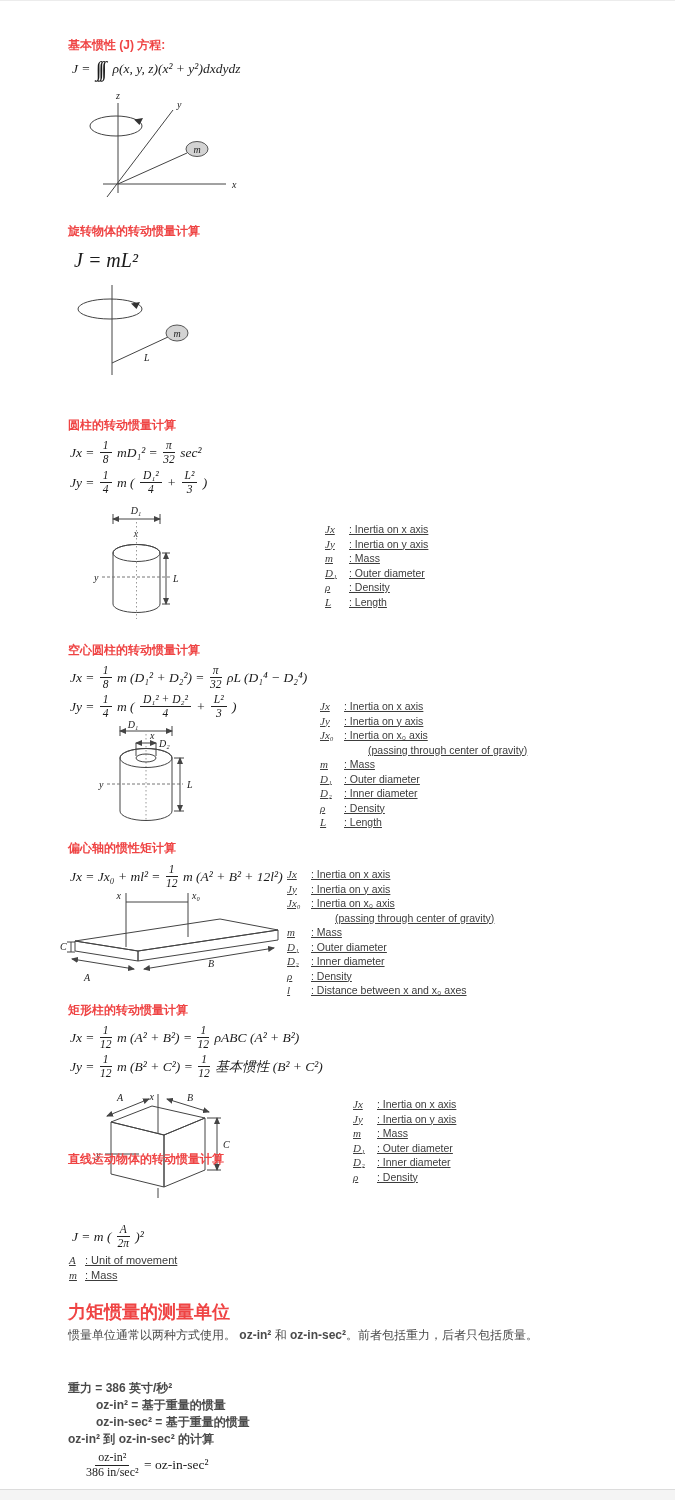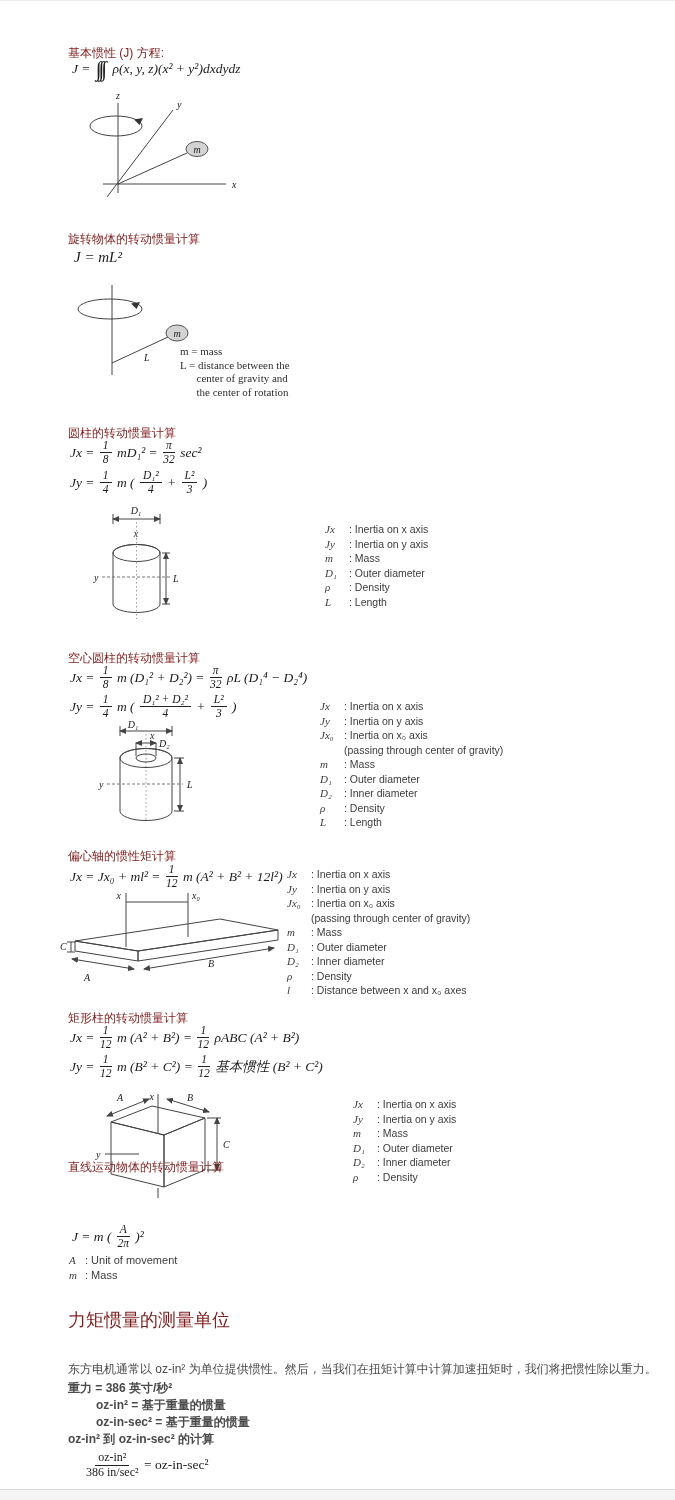--- a/index.html
+++ b/index.html
@@ -1,32 +1,32 @@
 <!DOCTYPE html>
 <html><head>
 <meta charset="utf-8">
 <style>
   html,body{margin:0;padding:0;background:#fff;}
   #page{position:relative;width:675px;height:1500px;background:#ffffff;overflow:hidden;
         border-top:1px solid #ececec;font-family:"Liberation Sans","DejaVu Sans",sans-serif;}
-  .h{position:absolute;font-weight:normal;font-size:12px;color:#7f1d1d;white-space:pre;margin-top:8px;}
+  .h{position:absolute;font-weight:bold;font-size:12px;color:#ef4444;white-space:pre;}
   .h.big{font-size:18px;}
   .formula{position:absolute;font-family:"Liberation Serif","DejaVu Serif",serif;font-style:italic;
            font-size:13.5px;color:#1b1b1b;display:flex;align-items:center;white-space:pre;}
-  .formula.lg{font-size:15px;justify-content:flex-end;}
+  .formula.lg{font-size:20px;justify-content:flex-end;}
   .formula .tok{white-space:pre;}
   .frac{display:inline-flex;flex-direction:column;align-items:center;margin:0 2px;line-height:1.15;font-size:11.5px;}
   .frac .num{border-bottom:1px solid #222;padding:0 3px 0 3px;}
   .frac .den{padding-top:0;}
   .bigint{font-size:21px;font-style:normal;letter-spacing:-3px;margin:0 5px 0 2px;}
   .rm{font-style:normal;}
   .frac.rm{font-style:normal;font-size:12px;}
   .legend{position:absolute;font-size:10.5px;color:#3c3c3c;}
-  .legend .lrow{display:flex;line-height:14.5px;}
-  .legend .lrow.indent{padding-left:24px;flex-direction:column;}
+  .legend .lrow{display:flex;line-height:14.5px;text-decoration:underline;}
+  .legend .lrow.indent{padding-left:24px;}
   .legend .sym{font-family:"Liberation Serif","DejaVu Serif",serif;font-style:italic;font-size:11px;width:24px;flex:none;}
   .legend.inline7 .sym{width:16px;}
   .notes{position:absolute;font-family:"Liberation Serif","DejaVu Serif",serif;font-size:11px;color:#2e2e2e;
          white-space:pre;line-height:13.5px;}
   .para{position:absolute;font-size:12px;color:#4a4a4a;white-space:pre;}
   .para .b{font-weight:bold;}
   svg{position:absolute;overflow:visible;}
   svg text{font-family:"Liberation Serif","DejaVu Serif",serif;font-style:italic;font-size:10px;fill:#222;}
   .st{stroke:#444;stroke-width:1;fill:none;}
   .dash{stroke-dasharray:3,2;stroke:#777;}
@@ -58,21 +58,20 @@
   <div class="formula lg" style="left:74px;top:248px"><span class="tok">J = mL²</span></div>
   <svg style="left:48px;top:282px" width="175" height="112" viewBox="0 0 175 112">
     <line class="st" x1="64" y1="2" x2="64" y2="92"></line>
     <ellipse class="st" cx="62" cy="26" rx="32" ry="10"></ellipse>
     <path d="M92,19 l-9,1.5 l5.5,5.5 z" fill="#333"></path>
     <line class="st" x1="64" y1="80" x2="120" y2="54"></line>
     <ellipse cx="129" cy="50" rx="11" ry="8" fill="#d3d3d3" stroke="#555"></ellipse>
     <text x="129" y="54" text-anchor="middle" font-size="9.5">m</text>
     <text x="96" y="78">L</text>
   </svg>
-  <div class="notes" style="left:180px;top:344px"><div class="ln">m = mass</div><div class="ln">L = distance between the</div><div class="ln">      center of gravity and</div><div class="ln">      the center of rotation</div></div>
 
   <div class="h" style="left:68px;top:416px">圆柱的转动惯量计算</div>
   <div class="formula" style="left:70px;top:438px"><span class="tok">Jx = </span><span class="frac"><span class="num">1</span><span class="den">8</span></span><span class="tok"> mD₁² = </span><span class="frac"><span class="num">π</span><span class="den">32</span></span><span class="tok"> sec²</span></div>
   <div class="formula" style="left:70px;top:468px"><span class="tok">Jy = </span><span class="frac"><span class="num">1</span><span class="den">4</span></span><span class="tok"> m ( </span><span class="frac"><span class="num">D₁²</span><span class="den">4</span></span><span class="tok"> + </span><span class="frac"><span class="num">L²</span><span class="den">3</span></span><span class="tok"> )</span></div>
   <svg style="left:92px;top:505px" width="160" height="118" viewBox="0 0 160 118">
     <defs>
       <marker id="arw" markerWidth="7" markerHeight="6" refX="6" refY="3" orient="auto-start-reverse">
         <path d="M0,0 L7,3 L0,6 z" fill="#444"></path>
       </marker>
     </defs>
@@ -295,21 +294,21 @@
         <span class="sym">A</span>
         <span class="desc">: Unit of movement</span>
       </div>
       <div class="lrow">
         <span class="sym">m</span>
         <span class="desc">: Mass</span>
       </div>
     </div>
 
   <div class="h big" style="left:68px;top:1299px">力矩惯量的测量单位</div>
-  <div class="para" style="left:68px;top:1360px"><span>东方电机通常以 oz-in² 为单位提供惯性。然后，当我们在扭矩计算中计算加速扭矩时，我们将把惯性除以重力。</span></div>
+  <div class="para" style="left:68px;top:1326px"><span>惯量单位通常以两种方式使用。 </span><span class="b">oz-in²</span><span> 和 </span><span class="b">oz-in-sec²</span><span>。前者包括重力，后者只包括质量。</span></div>
   <div class="para" style="left:68px;top:1379px"><span class="b">重力 = 386 英寸/秒²</span></div>
   <div class="para" style="left:96px;top:1396px"><span class="b">oz-in² = 基于重量的惯量</span></div>
   <div class="para" style="left:96px;top:1413px"><span class="b">oz-in-sec² = 基于重量的惯量</span></div>
   <div class="para" style="left:68px;top:1430px"><span class="b">oz-in² 到 oz-in-sec² 的计算</span></div>
   <div class="formula" style="left:84px;top:1450px"><span class="frac rm"><span class="num">oz-in²</span><span class="den">386 in/sec²</span></span><span class="rm"> = oz-in-sec²</span></div>
 
   <div class="footer"></div>
 </div>
 
 </body></html>

